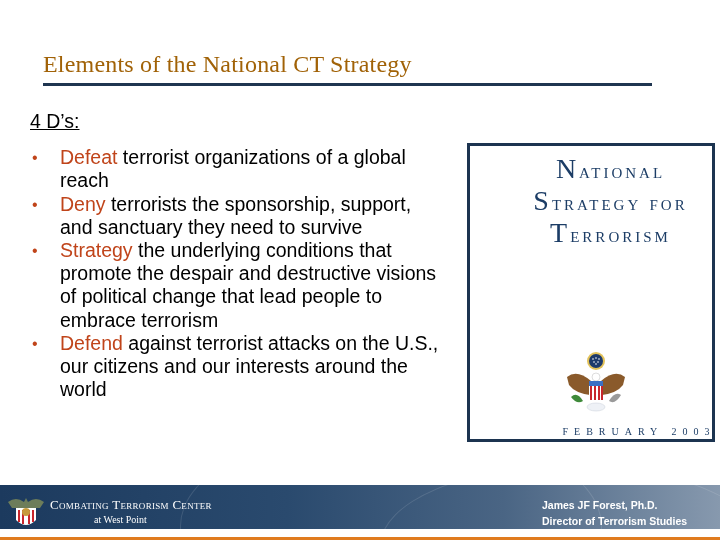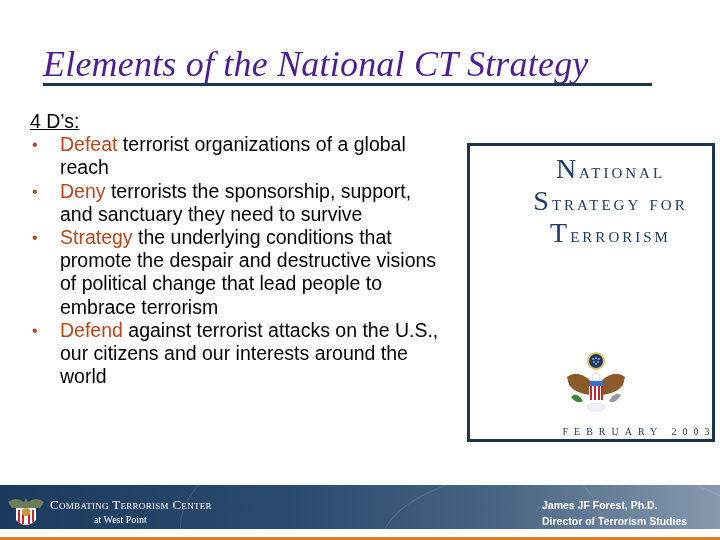--- a/index.html
+++ b/index.html
@@ -1,20 +1,20 @@
 <!DOCTYPE html>
 <html><head>
 <meta charset="utf-8">
 <style>
   html, body { margin: 0; padding: 0; }
   body { width: 720px; height: 540px; position: relative; overflow: hidden; background: #ffffff; font-family: "Liberation Sans", sans-serif; }
-  .title { position: absolute; left: 43px; top: 44px; width: 609px; font-family: "Liberation Serif", "DejaVu Serif", serif; font-style: italic; font-size: 36px; color: #4c1d95; line-height: 40px; white-space: nowrap; letter-spacing: 0.2px; }
+  .title { position: absolute; left: 43px; top: 44px; width: 609px; font-family: "Liberation Serif", "DejaVu Serif", serif; font-size: 24px; color: #a16207; line-height: 40px; white-space: nowrap; letter-spacing: 0.2px; }
   .title-rule { position: absolute; left: 43px; top: 83px; width: 609px; height: 3px; background: #1f3550; }
   .content { position: absolute; left: 30px; top: 110px; width: 410px; color: #000; font-size: 19.5px; line-height: 23.2px; }
-  .intro { text-decoration: underline; margin-bottom: 0px; }
+  .intro { text-decoration: underline; margin-bottom: 13px; }
   .bullets { list-style: none; margin: 0; padding: 0; }
   .bullets li { position: relative; padding-left: 30px; margin-top: 0px; margin-bottom: 0px; }
   .bullets li .bullet { position: absolute; left: 2px; top: 0; color: #c0441a; font-size: 16px; }
   .kw { color: #c0441a; }
   .book { position: absolute; left: 467px; top: 143px; width: 242px; height: 293px; border: 3px solid #1c3450; background: #fff; }
   .book-title { position: absolute; left: 0; top: 8px; width: 281px; text-align: center; font-family: "Liberation Serif", "DejaVu Serif", serif; color: #1c3d66; font-size: 21px; line-height: 30px; letter-spacing: 3px; font-variant: small-caps; }
   .book-title .big { font-size: 28px; }
   .seal { position: absolute; left: 93px; top: 205px; width: 66px; height: 70px; }
   .book-date { position: absolute; left: 0; top: 280px; width: 242px; text-align: center; font-family: "Liberation Serif", "DejaVu Serif", serif; font-size: 10px; letter-spacing: 6px; color: #1c3d66; padding-left: 48px; }
   .footer { position: absolute; left: 0; top: 485px; width: 720px; height: 44px; background: linear-gradient(90deg, #1c3a5e 0%, #2a4a6e 40%, #4a6584 70%, #8799ae 100%); overflow: hidden; }

